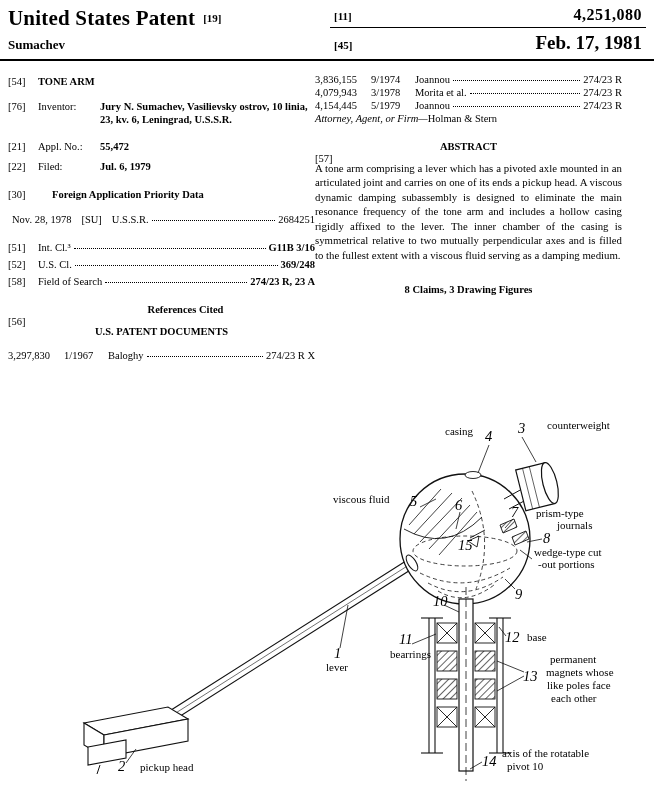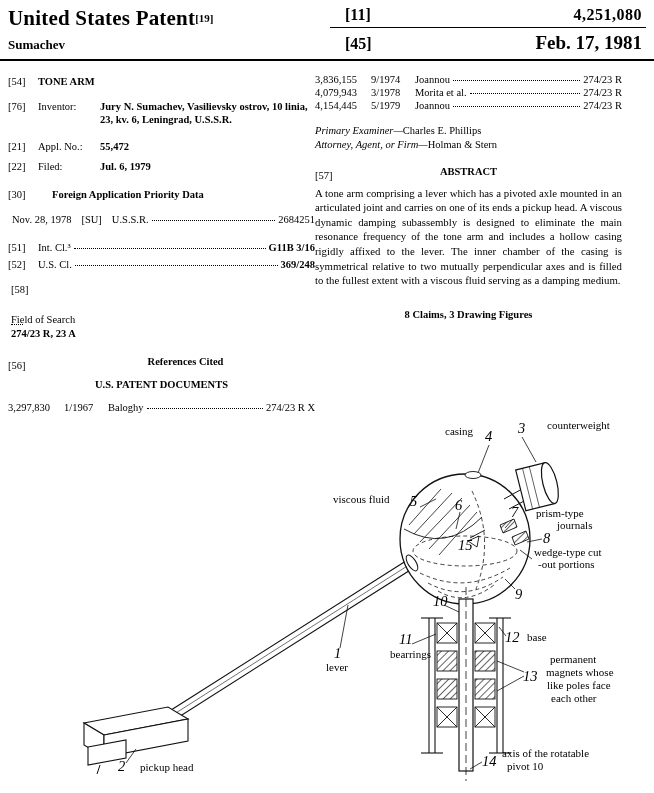--- a/index.html
+++ b/index.html
@@ -3,65 +3,65 @@
 <meta charset="utf-8">
 <style>
   * { margin:0; padding:0; box-sizing:border-box; }
   html,body { background:#e8e8e8; }
   body { font-family:"Liberation Serif", serif; color:#000; }
   .page { width:654px; height:793px; background:#fff; position:relative; overflow:hidden; margin:0 auto; }
 
   
   .header { display:flex; justify-content:space-between; align-items:flex-start;
             padding:6px 8px 5px 8px; border-bottom:2px solid #000; }
-  .hdr-title-row { display:flex; align-items:baseline; }
+  .hdr-title-row { display:flex; align-items:baseline; gap:8px; }
   .hdr-title { font-size:21px; font-weight:bold; letter-spacing:.2px; }
   .hdr-kind { font-size:11px; font-weight:bold; position:relative; top:-3px; }
   .hdr-inventor { font-size:13px; font-weight:bold; margin-top:6px; }
   .hdr-right { width:316px; }
   .hdr-num-row { display:flex; justify-content:space-between; align-items:baseline;
                  border-bottom:1.5px solid #000; padding:0 4px 3px 4px; }
   .hdr-date-row { display:flex; justify-content:space-between; align-items:baseline; padding:4px 4px 0 4px; }
-  .hdr-code { font-size:16px; font-weight:bold;margin-left:11px; }
+  .hdr-code { font-size:11px; font-weight:bold; }
   .hdr-number { font-size:16px; font-weight:bold; letter-spacing:.5px; }
   .hdr-date { font-size:19px; font-weight:bold;text-align:right; }
 
   
   .columns { display:flex; gap:0; padding:12px 8px 0 8px; height:352px; overflow:hidden; }
   .col { width:307px; font-size:10.5px; line-height:1.25; }
   .frow { display:flex; align-items:baseline; }
   .code { flex:0 0 30px; }
   .flabel { flex:0 0 auto; }
   .wlabel { flex:0 0 62px; }
   .bold { font-weight:bold; }
   .leader { flex:1 1 auto; border-bottom:1.3px dotted #000; margin:0 3px; position:relative; top:-2px; min-width:12px; }
   .fvalue { flex:0 0 auto; font-weight:bold; white-space:nowrap; }
   .inv-value { flex:1 1 auto; font-weight:bold; }
   .centered-head { position:relative; text-align:center; font-weight:bold; }
-  .centered-head .code { position:absolute; left:0; top:4px; font-weight:normal; }
+  .centered-head .code { position:absolute; left:0; top:12px; font-weight:normal; }
   .ref-row { display:flex; align-items:baseline; }
   .ref-num { flex:0 0 56px; }
   .ref-date { flex:0 0 44px; }
   .ref-name { flex:0 0 auto; }
   .ref-cls { flex:0 0 auto; white-space:nowrap; }
   .ital { font-style:italic; }
   .examiner-row { margin-top:12px; }
   .abstract-text { text-align:justify; margin-top:8px; font-size:10.8px; line-height:1.35; }
   .claims { text-align:center; font-weight:bold; margin-top:20px; }
 
   
   .m-title { margin-top:2px; }
   .m-inventor { margin-top:12px; }
   .m-appl { margin-top:14px; }
   .m-filed { margin-top:6px; }
   .m-foreign { margin-top:15px; }
   .m-priority { margin-top:12px; }
   .m-intcl { margin-top:15px; }
   .m-uscl { margin-top:4px; }
-  .m-search { margin-top:12px;flex-direction:column; }
+  .m-search { margin-top:4px; }
   .m-refhead { margin-top:15px;padding-left:48px; }
   .m-refsub { margin-top:9px; text-align:center; font-weight:bold; }
   .m-refrow { margin-top:10px; }
   .m-absthead { margin-top:14px; }
 
   
   .figure-wrap { width:654px; height:373px; }
   svg text { fill:#000; }
   .ann { font-family:"Liberation Serif", serif; font-size:11px; }
   .num { font-family:"Liberation Serif", serif; font-size:14.5px; font-style:italic; }
@@ -182,23 +182,20 @@
         <span class="ref-cls">274/23 R</span>
       </div>
       <div class="ref-row">
         <span class="ref-num">4,154,445</span>
         <span class="ref-date">5/1979</span>
         <span class="ref-name">Joannou</span>
         <span class="leader"></span>
         <span class="ref-cls">274/23 R</span>
       </div>
 
-      <div class="examiner-row">
-        <span class="ital">Primary Examiner—</span><span>Charles E. Phillips</span>
-      </div>
       <div>
         <span class="ital">Attorney, Agent, or Firm—</span><span>Holman &amp; Stern</span>
       </div>
 
       <div class="centered-head m-absthead">
         <span class="code">[57]</span>
         <span>ABSTRACT</span>
       </div>
       <p class="abstract-text">A tone arm comprising a lever which has a pivoted axle mounted in an articulated joint and carries on one of its ends a pickup head. A viscous dynamic damping subassembly is designed to eliminate the main resonance frequency of the tone arm and includes a hollow casing rigidly affixed to the lever. The inner chamber of the casing is symmetrical relative to two mutually perpendicular axes and is filled to the fullest extent with a viscous fluid serving as a damping medium.</p>
 

